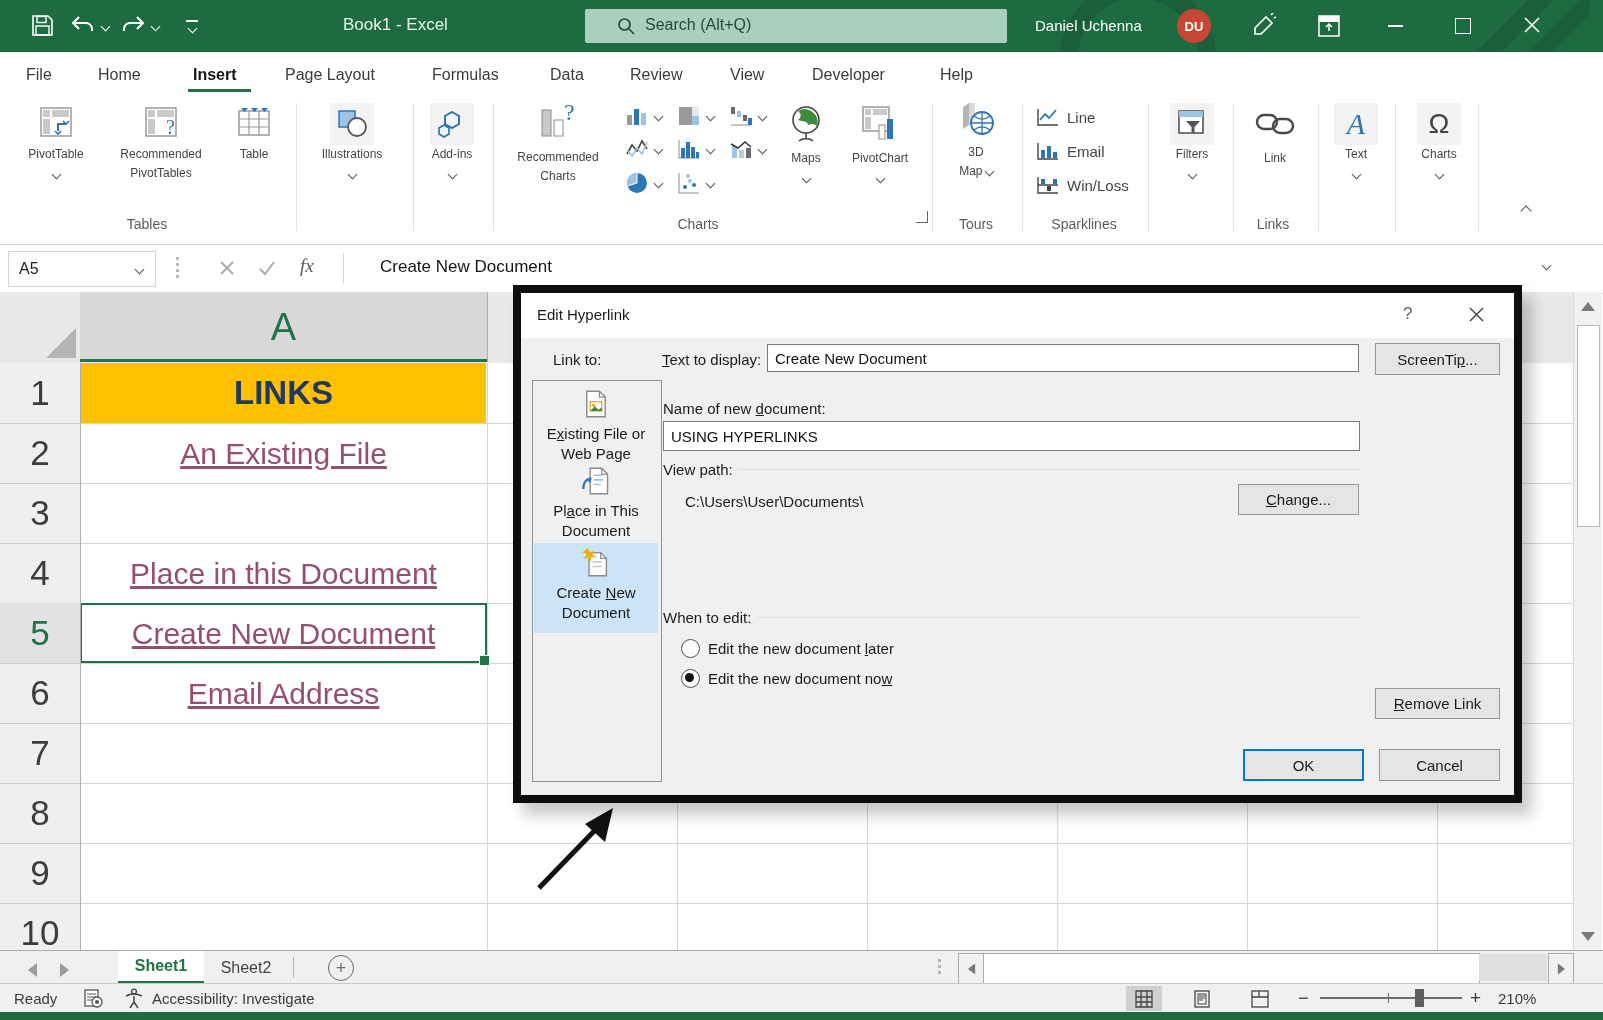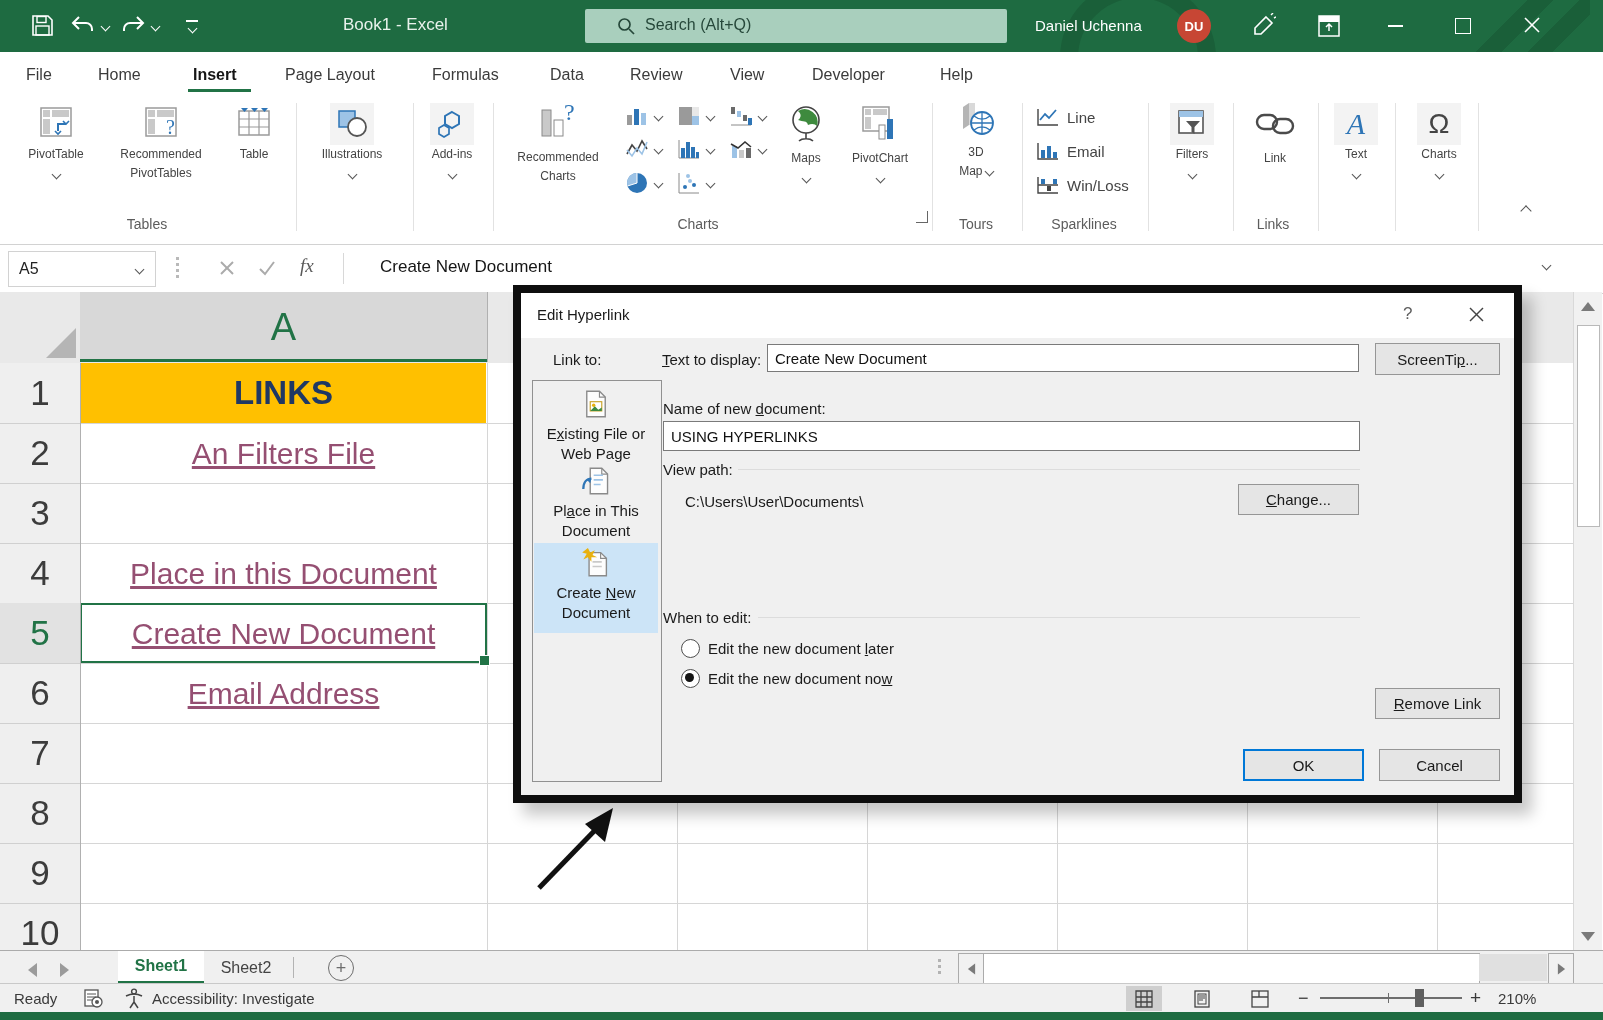--- a/index.html
+++ b/index.html
@@ -436,21 +436,21 @@
     <div class="a gl-h" style="top:60px"></div>
     <div class="a gl-h" style="top:120px"></div>
     <div class="a gl-h" style="top:180px"></div>
     <div class="a gl-h" style="top:240px"></div>
     <div class="a gl-h" style="top:300px"></div>
     <div class="a gl-h" style="top:360px"></div>
     <div class="a gl-h" style="top:420px"></div>
     <div class="a gl-h" style="top:480px"></div>
     <div class="a gl-h" style="top:540px"></div>
     <div class="a cell title" style="top:0">LINKS</div>
-    <div class="a cell link" style="top:61px">An Filters File</div>
+    <div class="a cell link" style="top:61px">An Existing File</div>
     <div class="a cell link" style="top:181px">Place in this Document</div>
     <div class="a cell link" style="top:241px">Create New Document</div>
     <div class="a cell link" style="top:301px">Email Address</div>
     <div class="a sel-border"></div>
     <div class="a fill-handle"></div>
   </div>
 
   <div class="a rowheads">
     <div class="a rowhead" style="top:0">1</div>
     <div class="a rowhead" style="top:60px">2</div>

